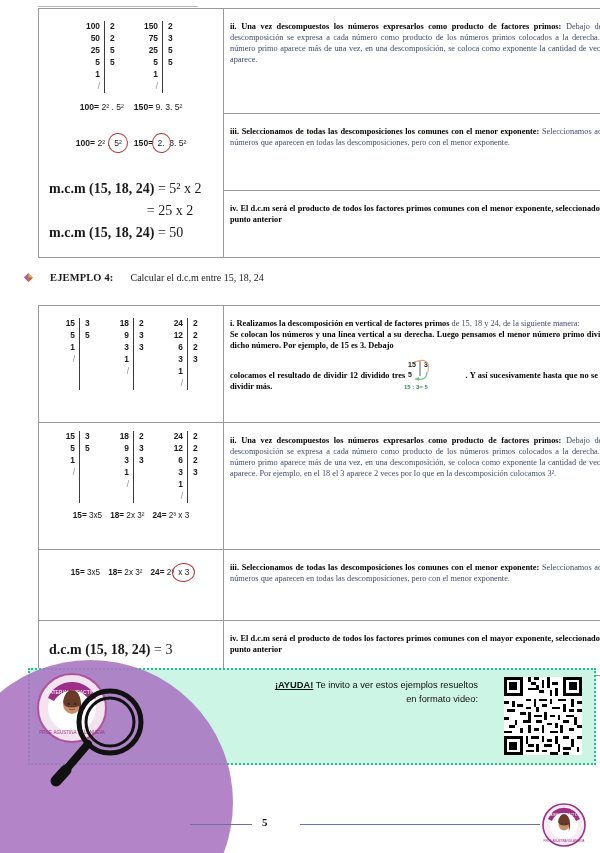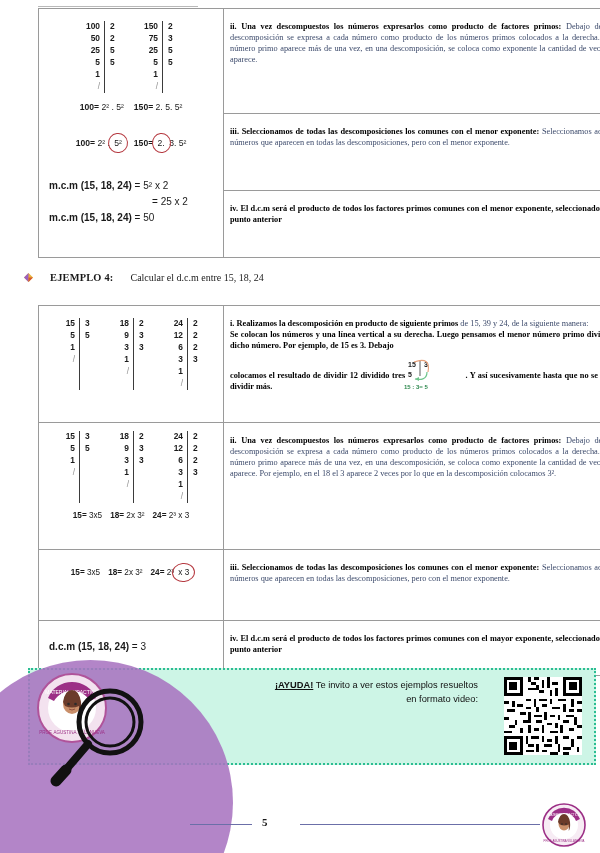--- a/index.html
+++ b/index.html
@@ -30,21 +30,21 @@
   .ladder .col-n{text-align:right;padding-right:4px;min-width:18px;}
   .ladder .col-d{text-align:left;padding-left:5px;border-left:1.4px solid #3b3b3b;min-width:12px;}
   .lad-slash{font-weight:normal;color:#8d8d8d;}
 
   .factored{display:flex;gap:10px;justify-content:center;
     font-family:"Liberation Sans", sans-serif;font-size:8.6px;font-weight:bold;
     margin-top:6px;white-space:nowrap;}
   .factored .lhs{font-weight:bold;}
   .factored .rhs{font-weight:normal;}
 
-  .mcm-block{font-family:Liberation Sans, sans-serif;font-size:10px;font-weight:bold;
+  .mcm-block{font-family:Liberation Serif, serif;font-size:14px;font-weight:bold;
     padding:6px 0 2px 4px;line-height:1.6;}
   .mcm-block .val{font-weight:normal;}
   .mcm-indent{padding-left:74px;font-weight:normal;text-align:center;}
 
   
   .circled{position:relative;display:inline-block;padding:0 2px;}
   .circled::after{
     content:"";position:absolute;left:-4px;top:-5px;right:-4px;bottom:-5px;
     border:1.3px solid #b5383f;border-radius:50%;
     transform:rotate(-6deg);
@@ -132,21 +132,21 @@
               <div>5</div>
               <div>5</div>
             </div>
           </div>
         </div>
 
         <div class="factored" style="margin-top:9px;">
           <span><span class="lhs">100=</span>
             <span class="rhs">2² . 5²</span></span>
           <span><span class="lhs">150=</span>
-            <span class="rhs">2. 5. 5²</span></span>
+            <span class="rhs">9. 3. 5²</span></span>
         </div>
 
         <div class="factored" style="margin-top:26px;">
           <span><span class="lhs">100=</span>
             <span class="rhs">2² .</span>
             <span class="rhs circled">5²</span></span>
           <span><span class="lhs">150=</span>
             <span class="rhs circled">2.</span>
             <span class="rhs">3. 5²</span></span>
         </div>
@@ -243,22 +243,22 @@
               <div>2</div>
               <div>2</div>
               <div>2</div>
               <div>3</div>
             </div>
           </div>
         </div>
       </td>
       <td class="cell-right" style="height:108px;">
         <p class="rule">
-          <b>i. Realizamos la descomposición en producto de siguiente primos</b>
-          <span class="blue">de 15, 39 y 24, de la siguiente manera:</span>
+          <b>i. Realizamos la descomposición en vertical de factores primos</b>
+          <span class="blue">de 15, 18 y 24, de la siguiente manera:</span>
           <br>
           <b>Se colocan los números y una línea vertical a su derecha. Luego pensamos el menor número primo divisor de dicho número. Por ejemplo, de 15 es 3. Debajo</b>
         </p>
         <div style="text-align:center;margin:-2px 0 0 0;">
           <svg class="mini-sketch" viewBox="0 0 52 34">
             <text x="8" y="9" font-size="7" font-weight="bold" font-family="Liberation Sans, sans-serif" fill="#1a1a1a">15</text>
             <text x="24" y="9" font-size="7" font-weight="bold" font-family="Liberation Sans, sans-serif" fill="#1a1a1a">3</text>
             <line x1="20" y1="2" x2="20" y2="18" stroke="#333" stroke-width="0.8"></line>
             <text x="8" y="19" font-size="7" font-weight="bold" font-family="Liberation Sans, sans-serif" fill="#1a1a1a">5</text>
             <path d="M14 4 C26 0 30 4 28 14" fill="none" stroke="#e8a07a" stroke-width="1.2"></path>

